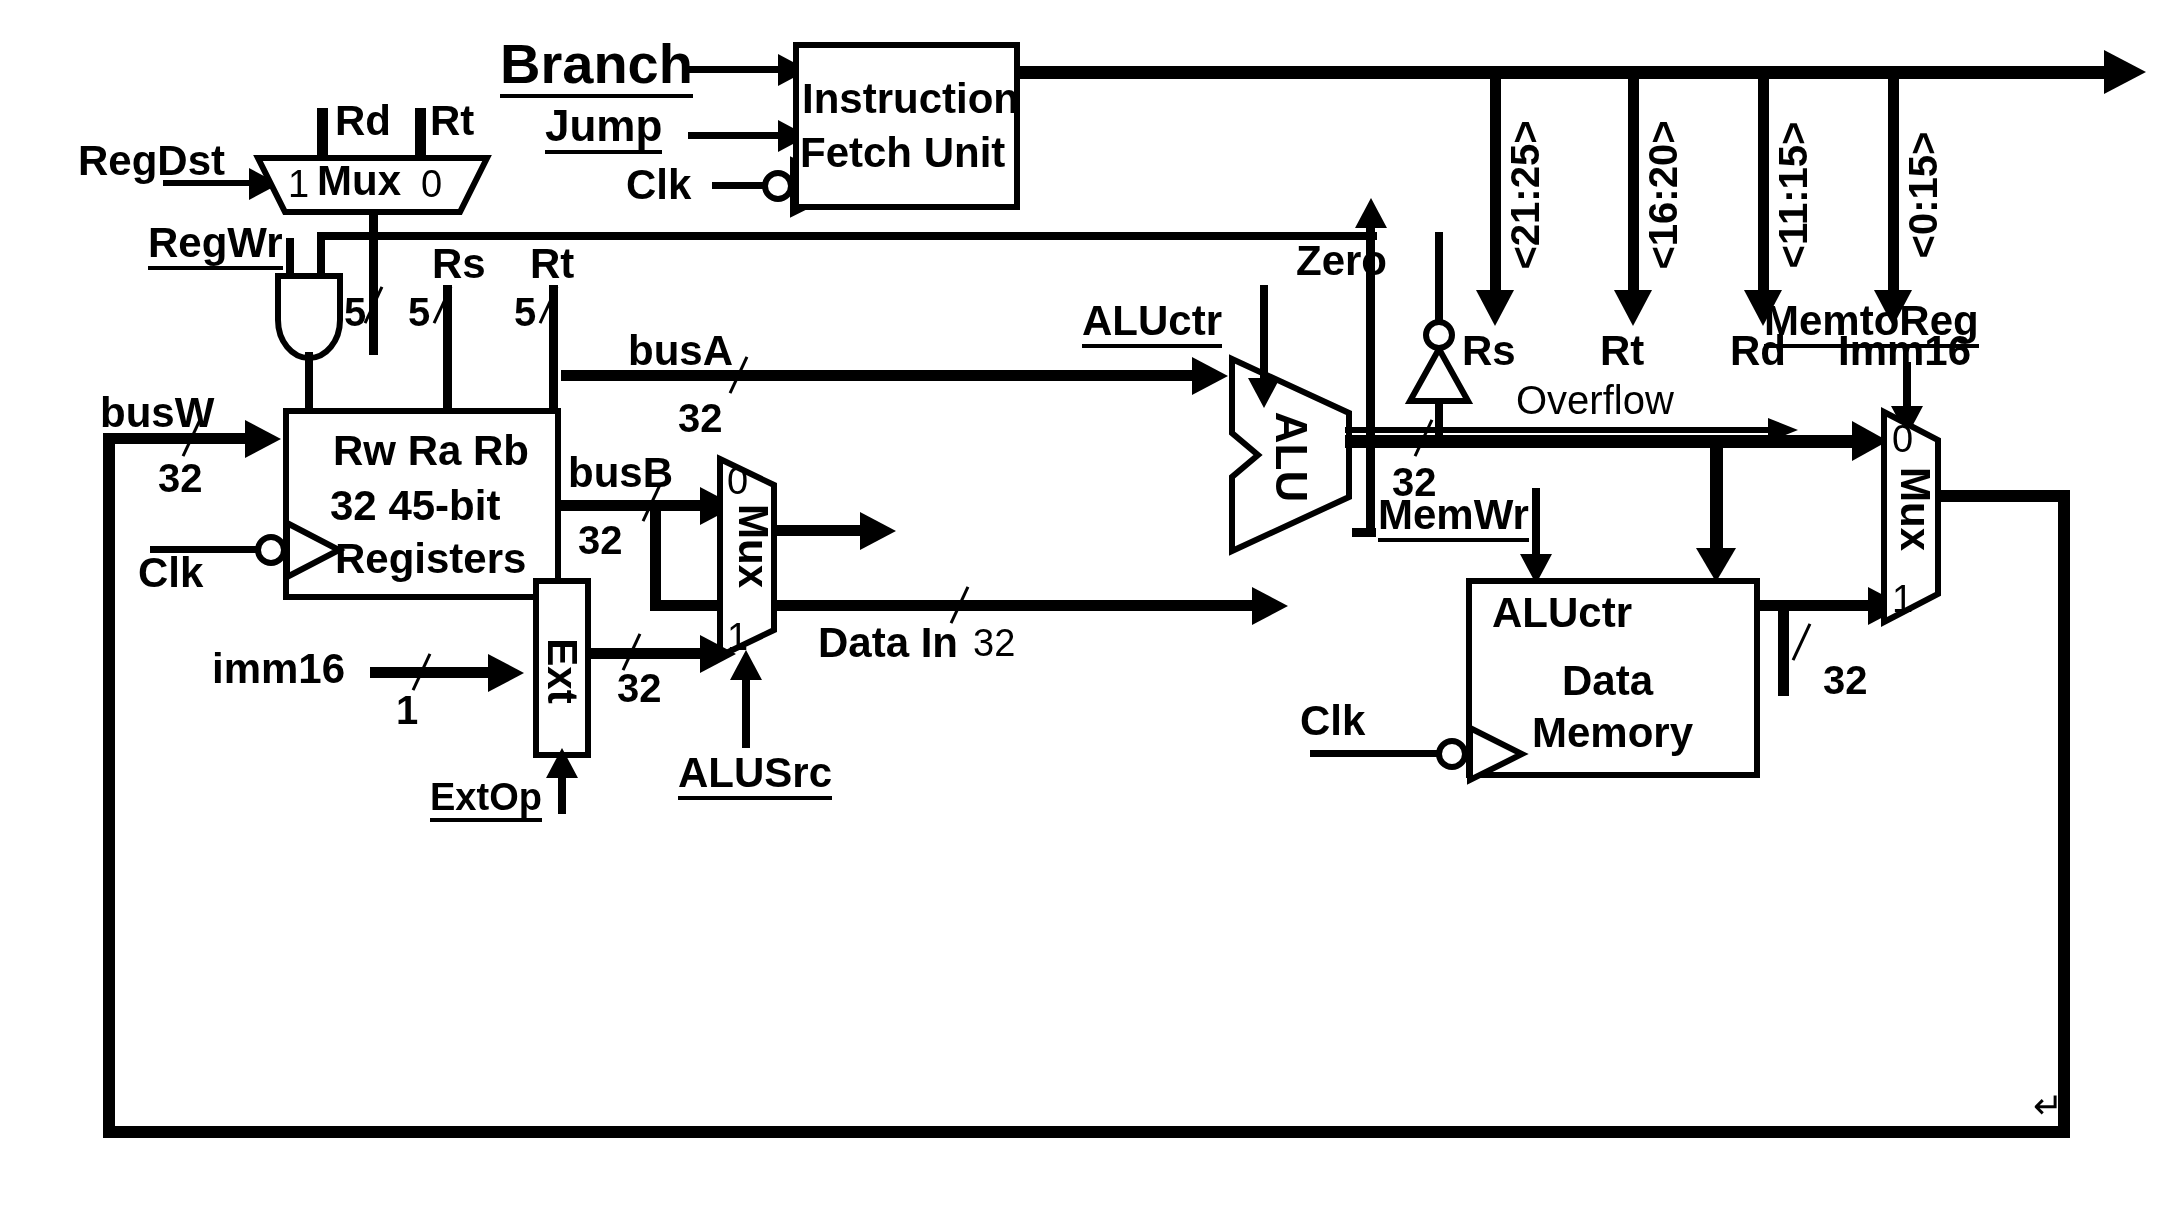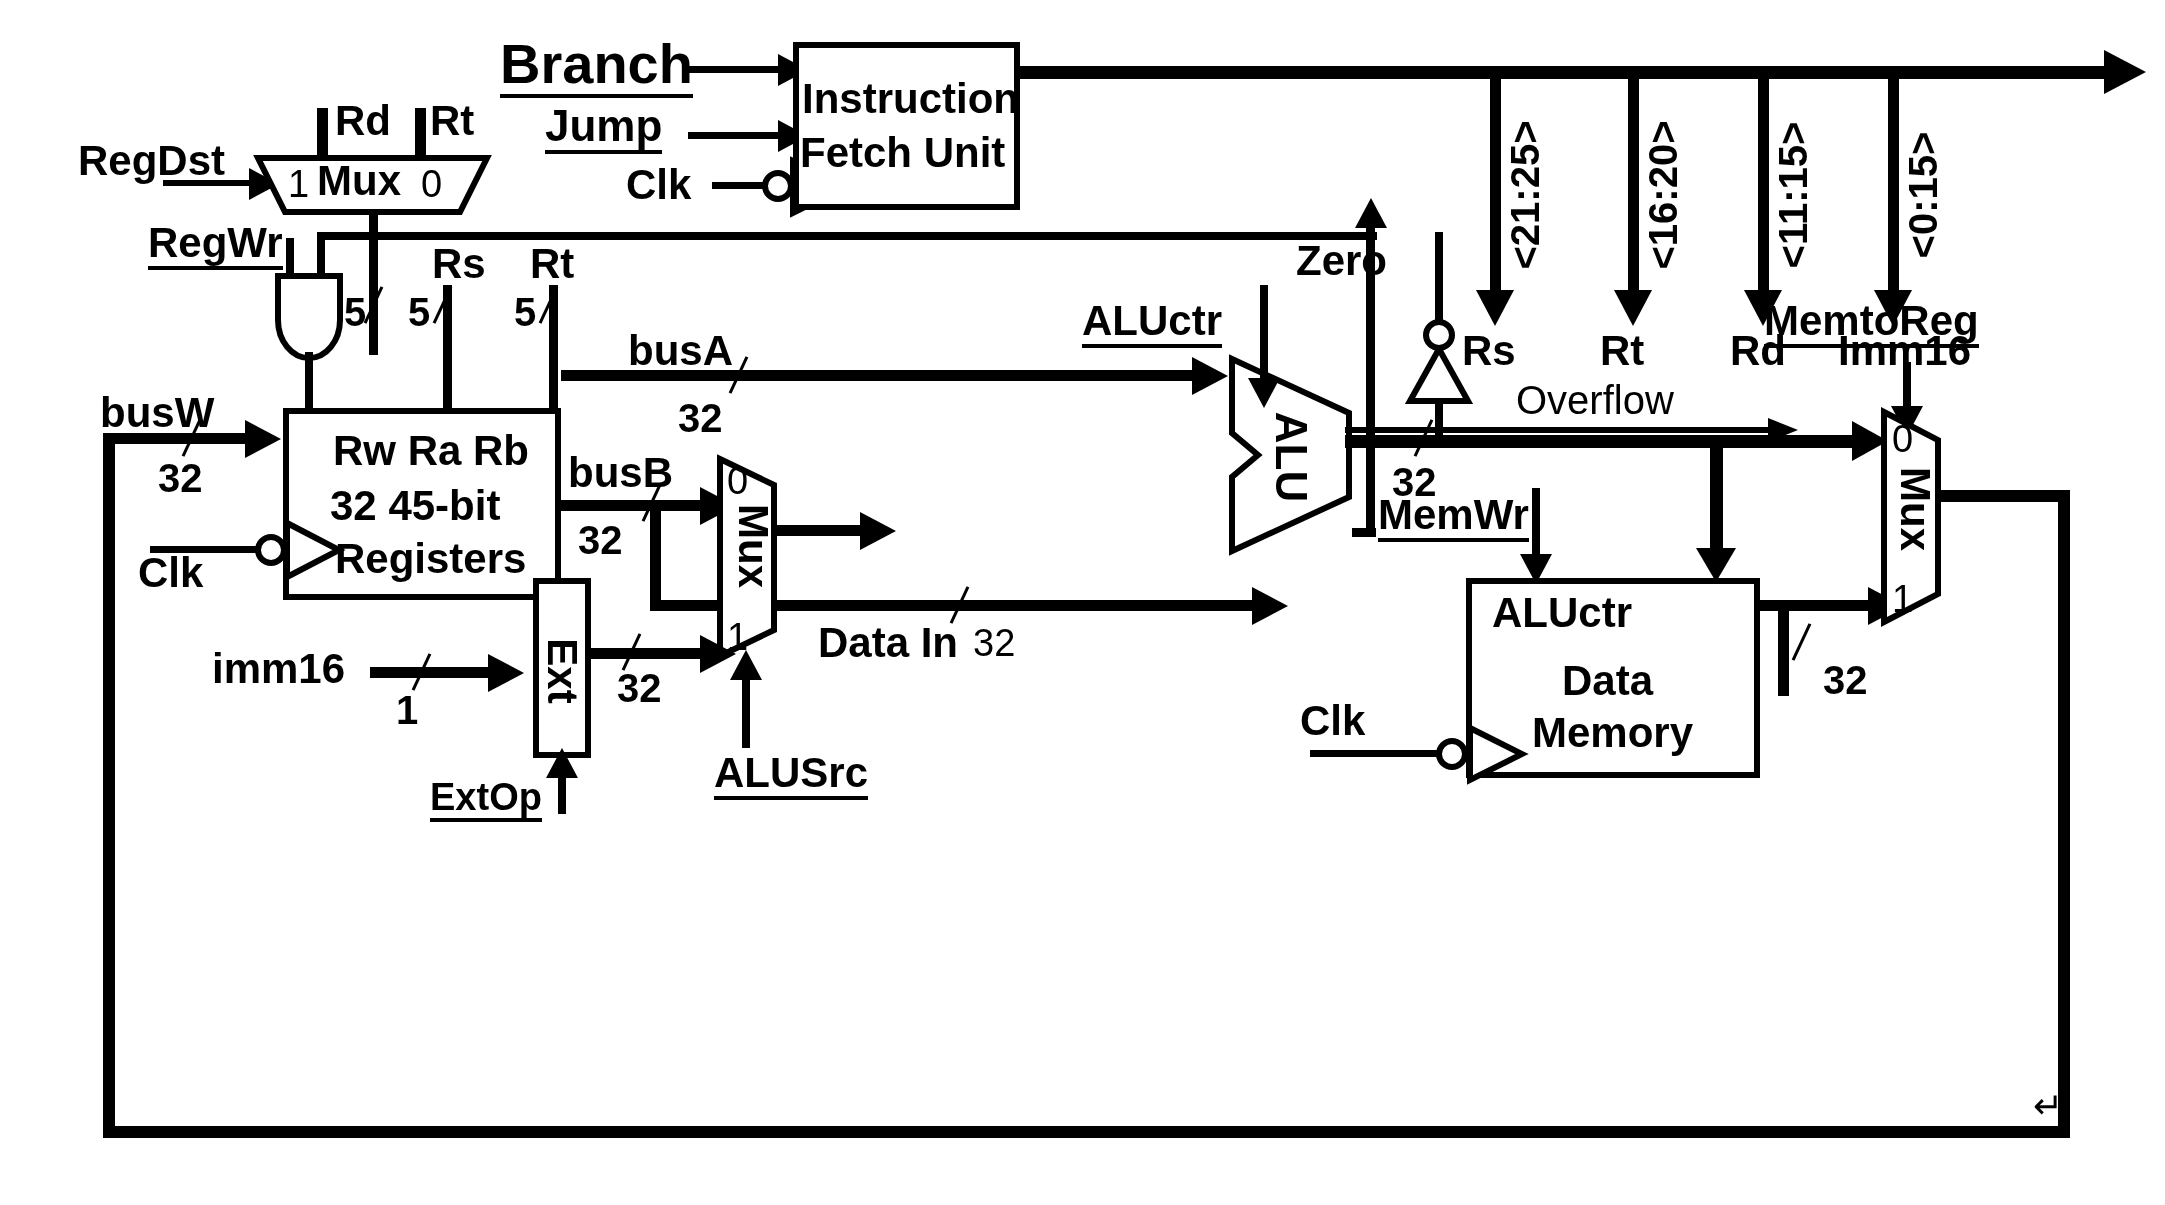--- a/index.html
+++ b/index.html
@@ -124,21 +124,21 @@
     <polygon class="shape" points="4,4 58,30 58,175 4,201"></polygon>
   </svg>
   <div class="lbl reg" style="left:727px;top:462px;font-size:38px;">0</div>
   <div class="lbl rot90" style="left:703px;top:525px;font-size:42px;width:100px;text-align:center;">Mux</div>
   <div class="lbl reg" style="left:727px;top:618px;font-size:38px;">1</div>
 
   <div class="wire v" style="left:742px;top:670px;width:8px;height:78px;"></div>
   <svg style="left:730px;top:650px;width:32px;height:30px;" viewBox="0 0 32 30">
     <polygon class="arrowsvg" points="0,30 16,0 32,30"></polygon>
   </svg>
-  <div class="lbl ul" style="left:678px;top:752px;font-size:42px;margin-left:36px;">ALUSrc</div>
+  <div class="lbl ul" style="left:678px;top:752px;font-size:42px;">ALUSrc</div>
 
   <div class="wire h" style="left:776px;top:525px;width:92px;height:11px;"></div>
   <svg style="left:860px;top:512px;width:36px;height:38px;" viewBox="0 0 36 38">
     <polygon class="arrowsvg" points="0,0 36,19 0,38"></polygon>
   </svg>
 
   <div class="box" style="left:533px;top:578px;width:58px;height:180px;"></div>
   <div class="lbl rot90" style="left:522px;top:650px;font-size:42px;width:80px;text-align:center;">Ext</div>
 
   <div class="wire v" style="left:558px;top:766px;width:8px;height:48px;"></div>

